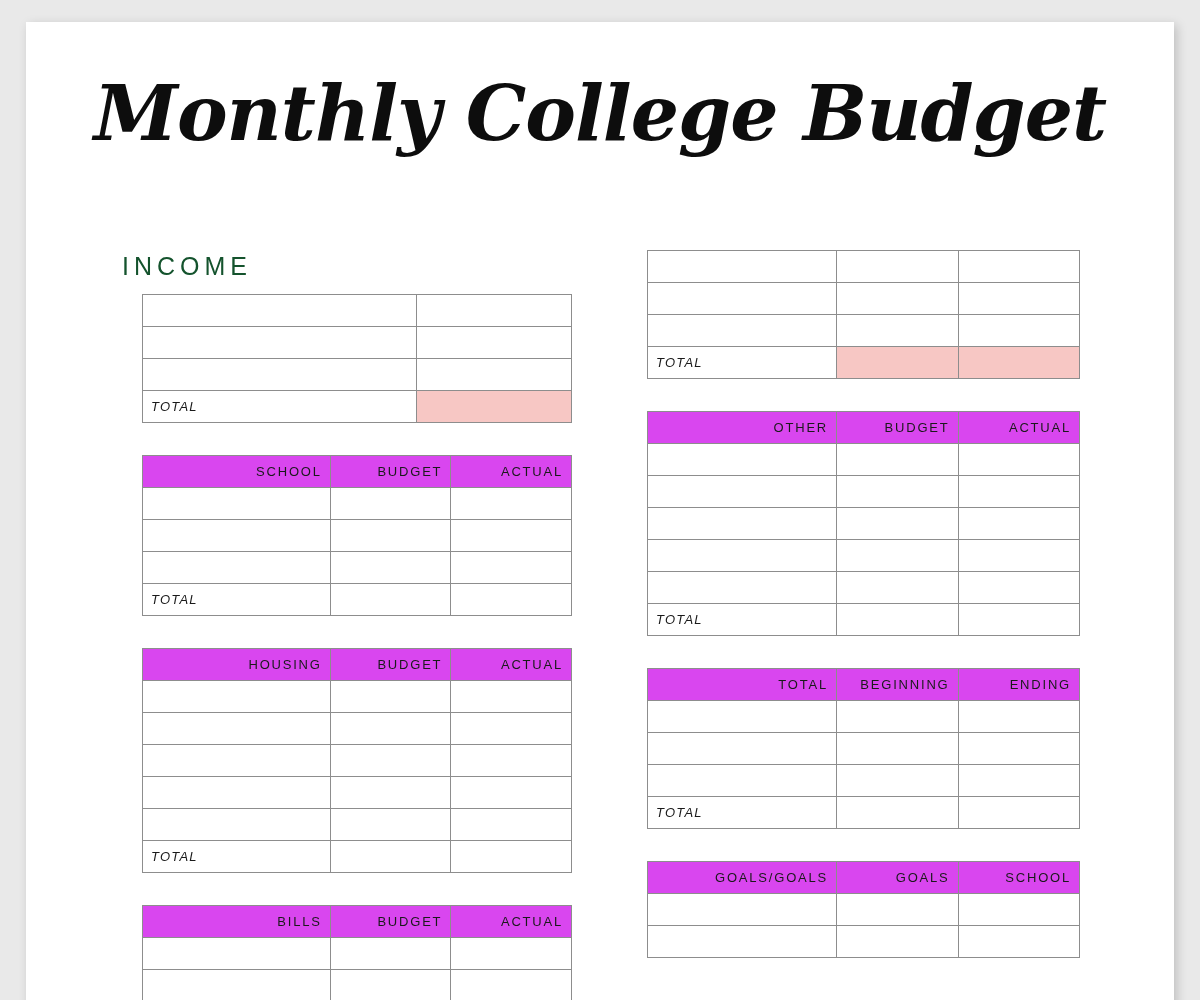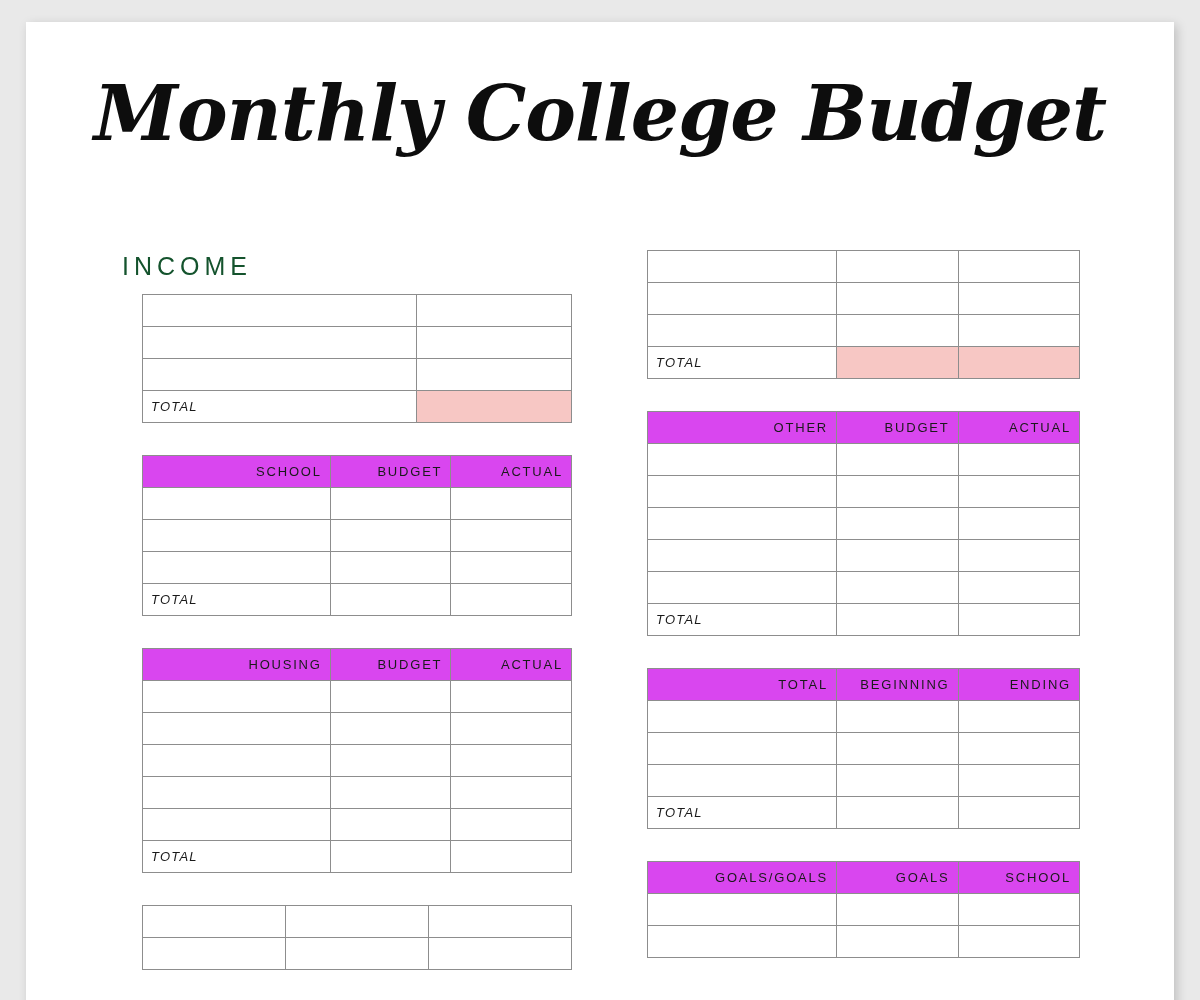--- a/index.html
+++ b/index.html
@@ -231,20 +231,25 @@
             <td></td>
             <td></td>
           </tr>
         </tbody>
           </table>
       </div>
 
       <div class="block indent">
         <table class="grid sub-table">
           <tbody>
+              <tr>
+            <th class="hdr" style="width:45%">BILLS</th>
+            <th class="hdr" style="width:27.5%">BUDGET</th>
+            <th class="hdr" style="width:27.5%">ACTUAL</th>
+          </tr>
           <tr>
                 <td></td>
                 <td></td>
                 <td></td>
               </tr>
           <tr>
                 <td></td>
                 <td></td>
                 <td></td>
               </tr>

